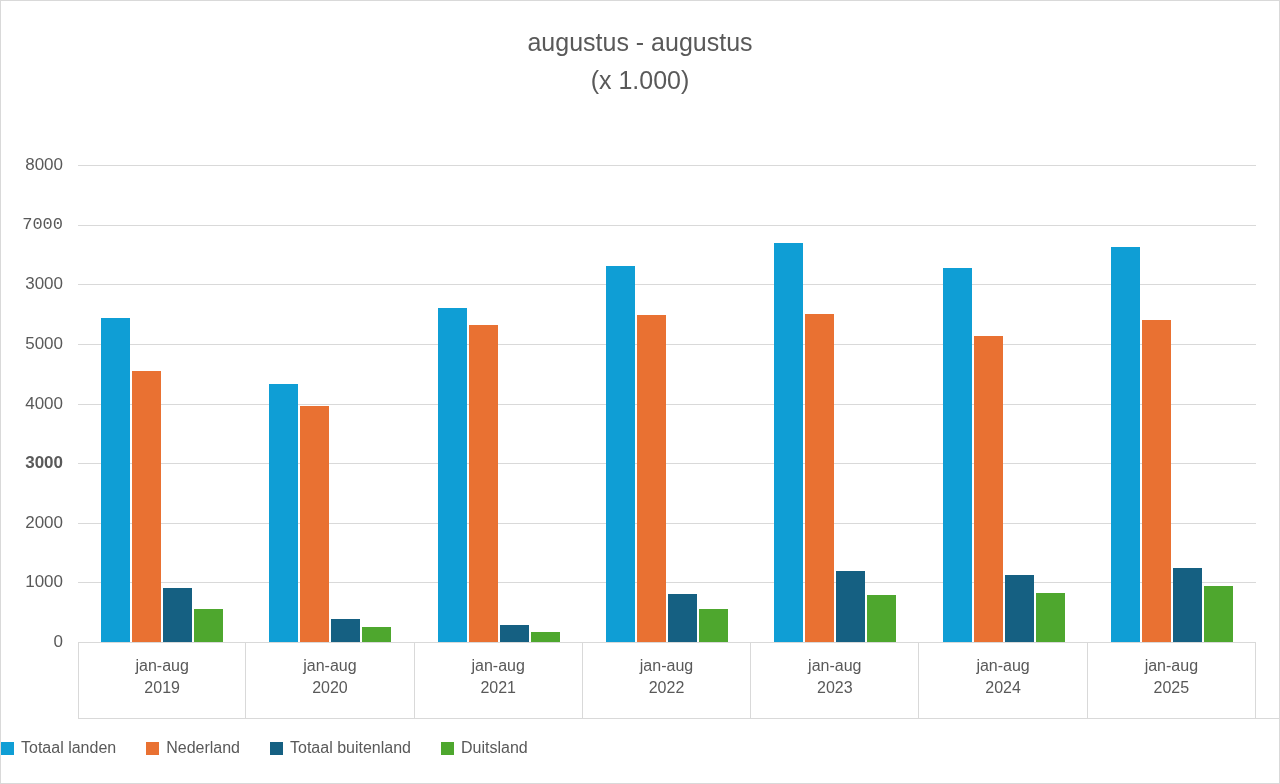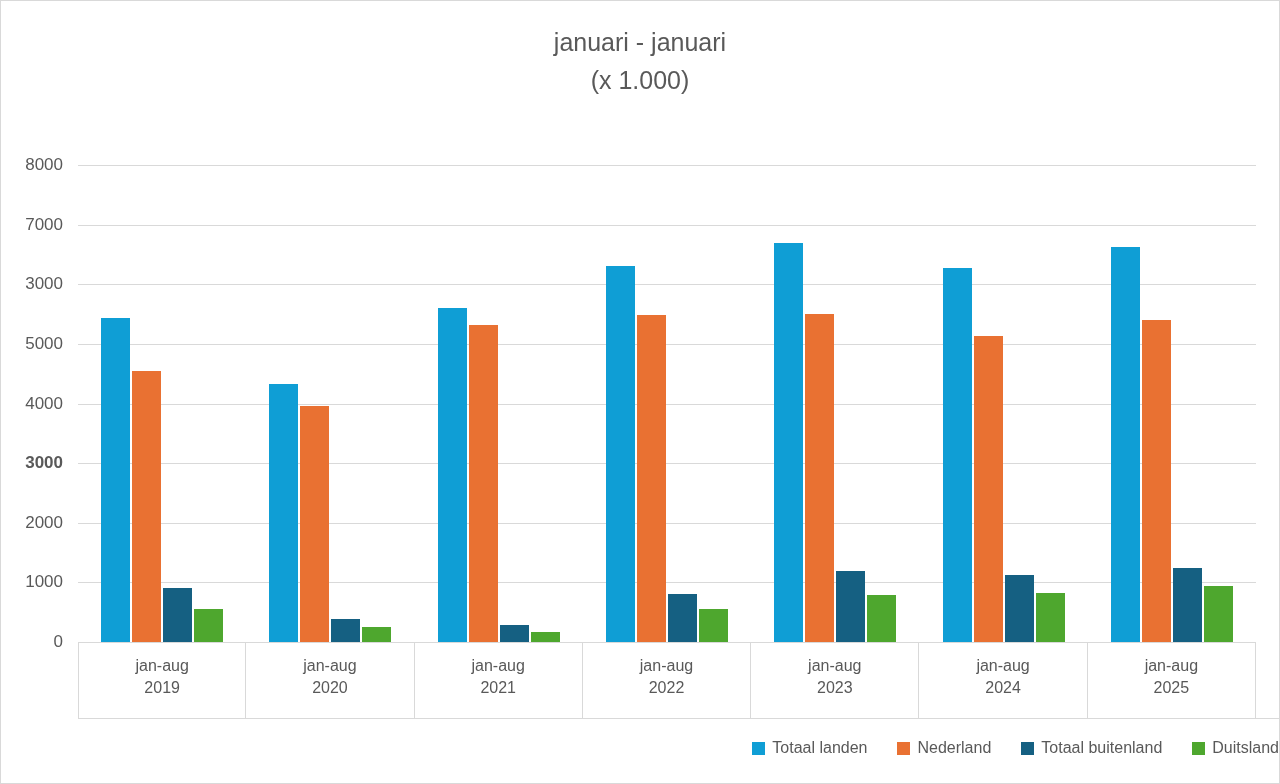--- a/index.html
+++ b/index.html
@@ -61,21 +61,21 @@
   }
   .xlabel-cell.first { border-left: 1px solid #d9d9d9; }
   .xlabel-sub { margin-top: 15px; }
   .xlabel-year { margin-top: 4px; }
   .legend {
     position: absolute;
     left: 0;
     top: 738px;
     width: 100%;
     display: flex;
-    justify-content: flex-end;
+    justify-content: flex-start;
     align-items: center;
     gap: 30px;
   }
   .legend-item {
     display: inline-flex;
     align-items: center;
     color: #595959;
     font-size: 16px;
   }
   .legend-swatch {
@@ -84,21 +84,21 @@
     margin-right: 7px;
     display: inline-block;
   }
 </style>
 </head>
 <body>
 
 <div class="canvas">
 
   <div class="chart-title">
-    <div>januari - januari</div>
+    <div>augustus - augustus</div>
     <div>(x 1.000)</div>
   </div>
 
   <div>
       <div class="gridline" style="left: 77px; width: 1178px; top: 641px;"></div>
       <div class="gridline" style="left: 77px; width: 1178px; top: 581.375px;"></div>
       <div class="gridline" style="left: 77px; width: 1178px; top: 521.75px;"></div>
       <div class="gridline" style="left: 77px; width: 1178px; top: 462.125px;"></div>
       <div class="gridline" style="left: 77px; width: 1178px; top: 402.5px;"></div>
       <div class="gridline" style="left: 77px; width: 1178px; top: 342.875px;"></div>
@@ -135,21 +135,21 @@
       <div class="bar" style="left: 1202.86px; width: 29px; top: 584.952px; height: 56.0475px; background: rgb(78, 167, 46);"></div>
     </div>
   <div>
       <div class="ytick-label" style="top: 631px;">0</div>
       <div class="ytick-label" style="top: 571.375px;">1000</div>
       <div class="ytick-label" style="top: 511.75px;">2000</div>
       <div class="ytick-label" style="top: 452.125px; font-weight: bold;">3000</div>
       <div class="ytick-label" style="top: 392.5px;">4000</div>
       <div class="ytick-label" style="top: 332.875px;">5000</div>
       <div class="ytick-label" style="top: 273.25px;">3000</div>
-      <div class="ytick-label" style="top: 213.625px;">7000</div>
+      <div class="ytick-label" style="top: 213.625px; font-family: Liberation Mono, monospace;">7000</div>
       <div class="ytick-label" style="top: 154px;">8000</div>
     </div>
   <div>
       <div class="xlabel-strip" style="left: 77px; top: 641px; width: 1276px; height: 77px; position: absolute;">
         <div class="xlabel-cell first" style="left: 0px; width: 168.286px;">
           <div class="xlabel-sub">jan-aug</div>
           <div class="xlabel-year">2019</div>
         </div>
         <div class="xlabel-cell" style="left: 168.286px; width: 168.286px;">
           <div class="xlabel-sub">jan-aug</div>

